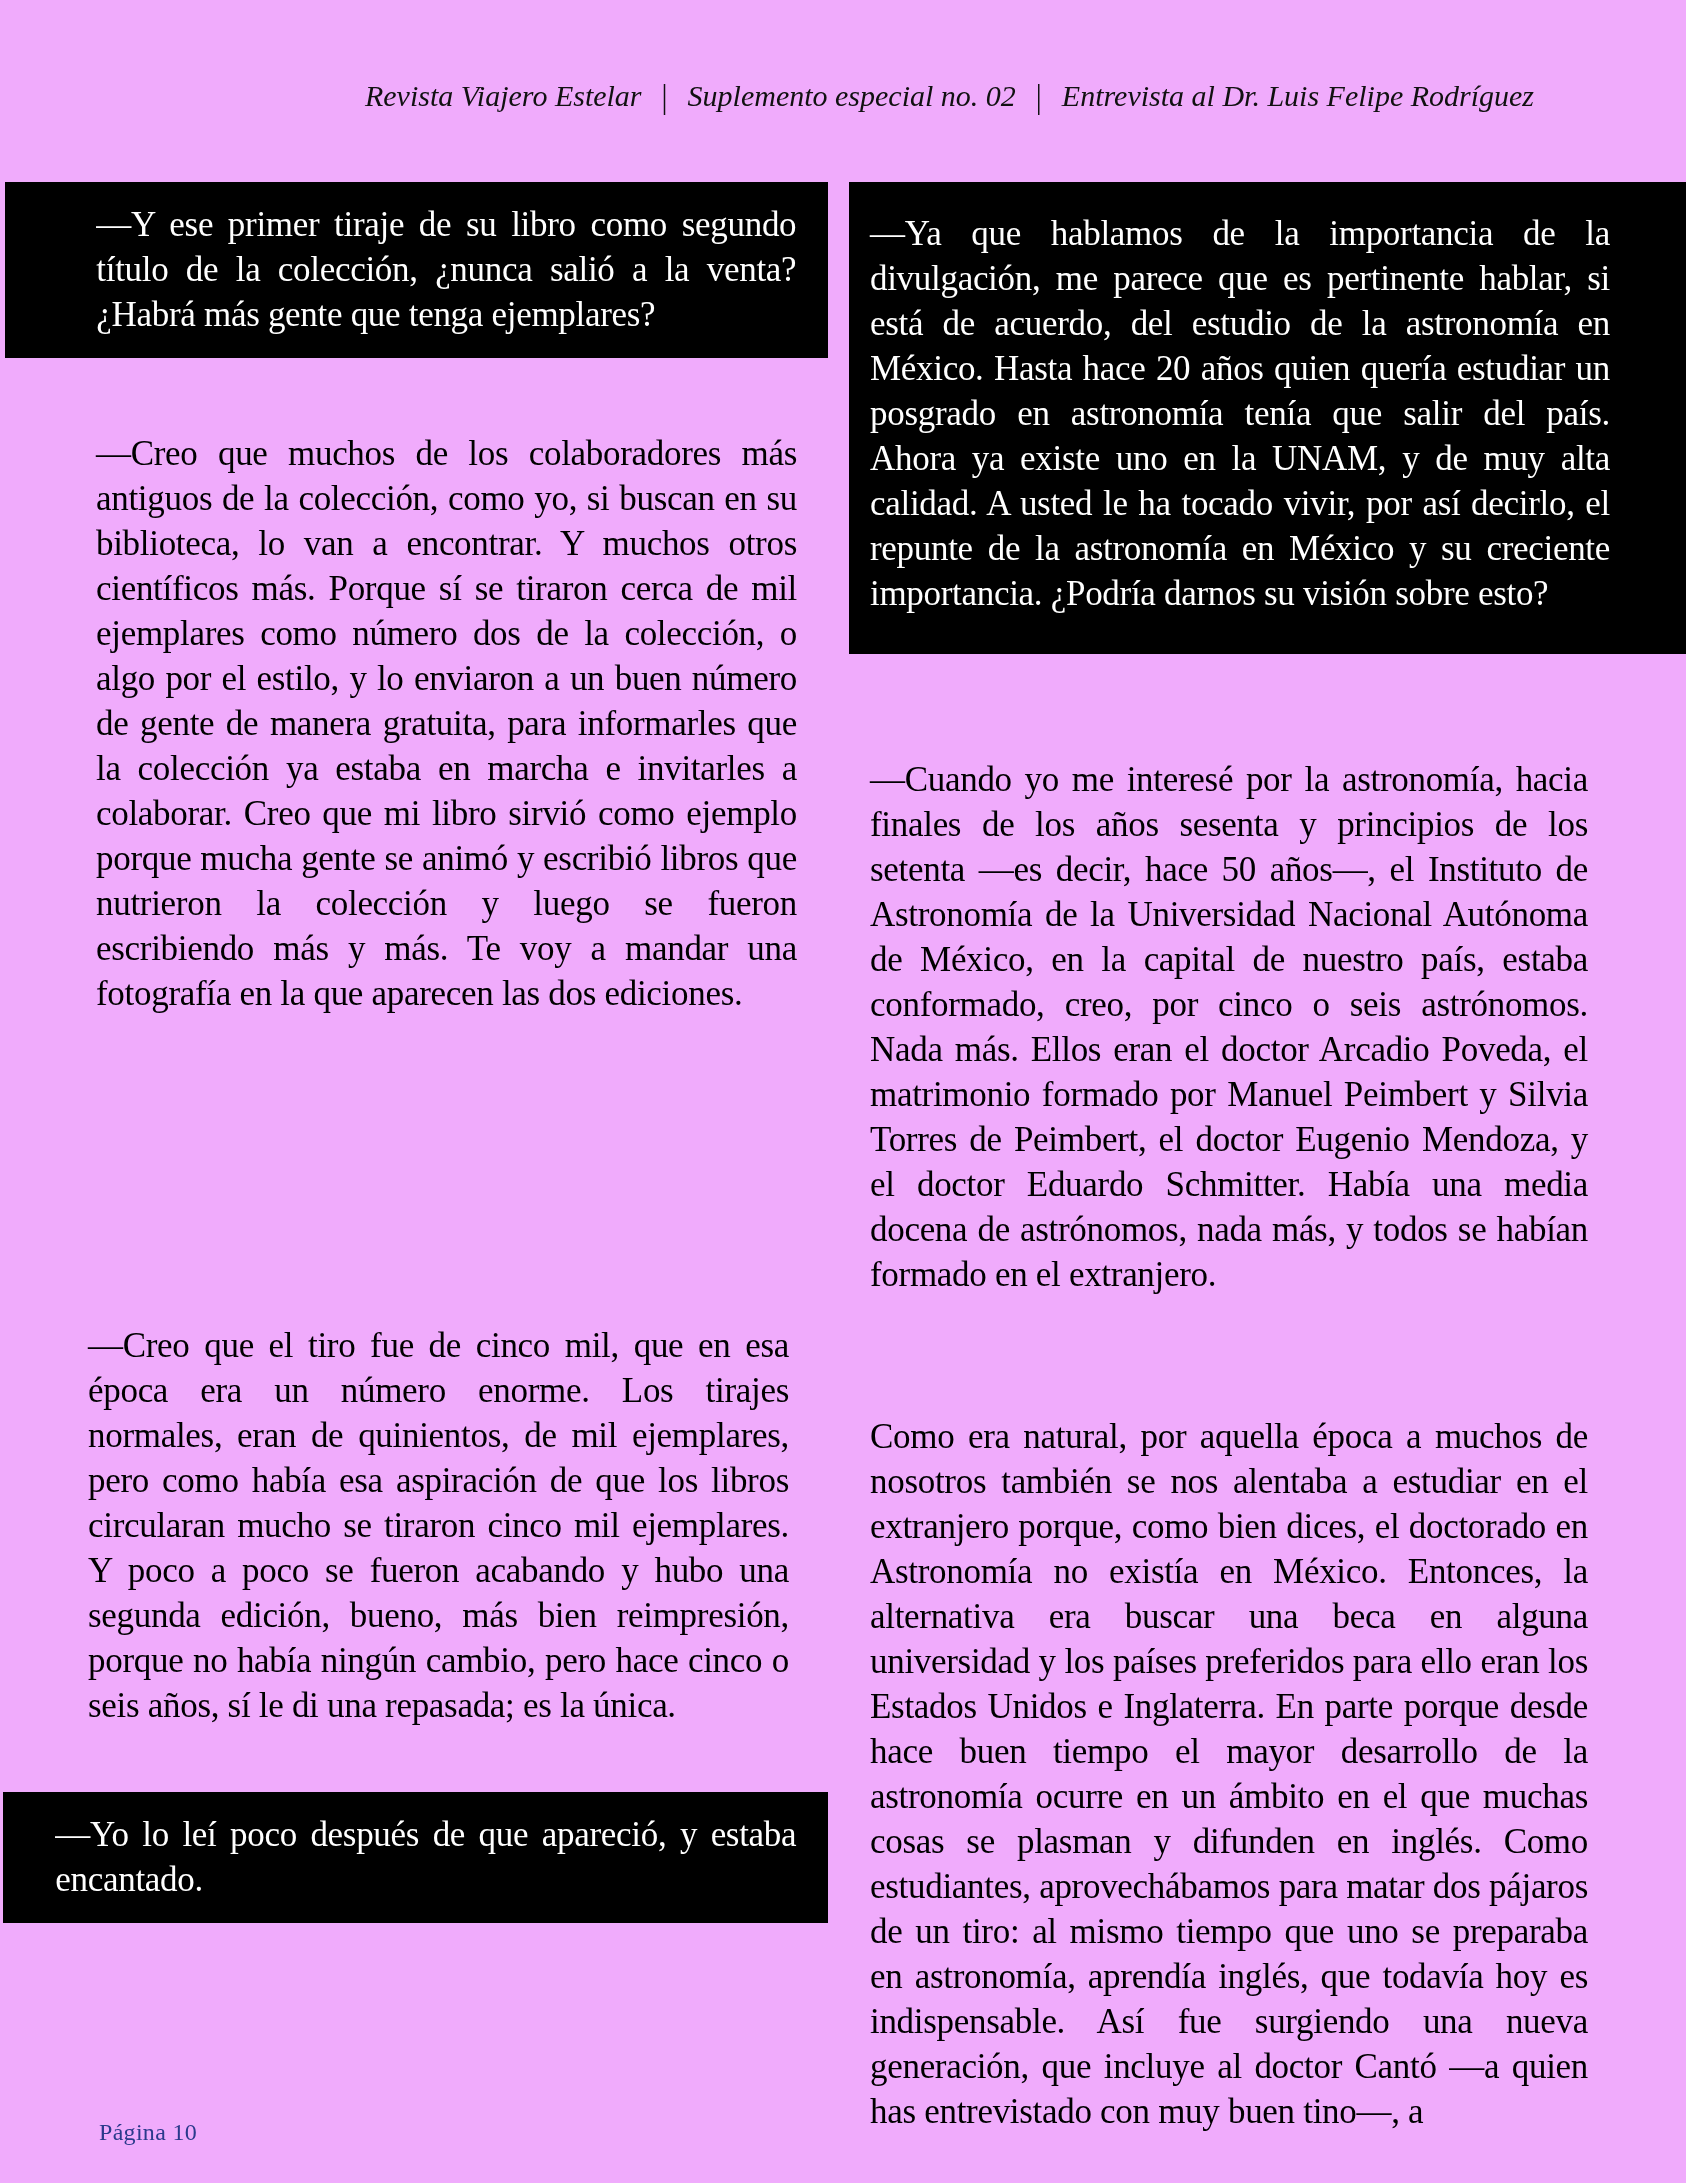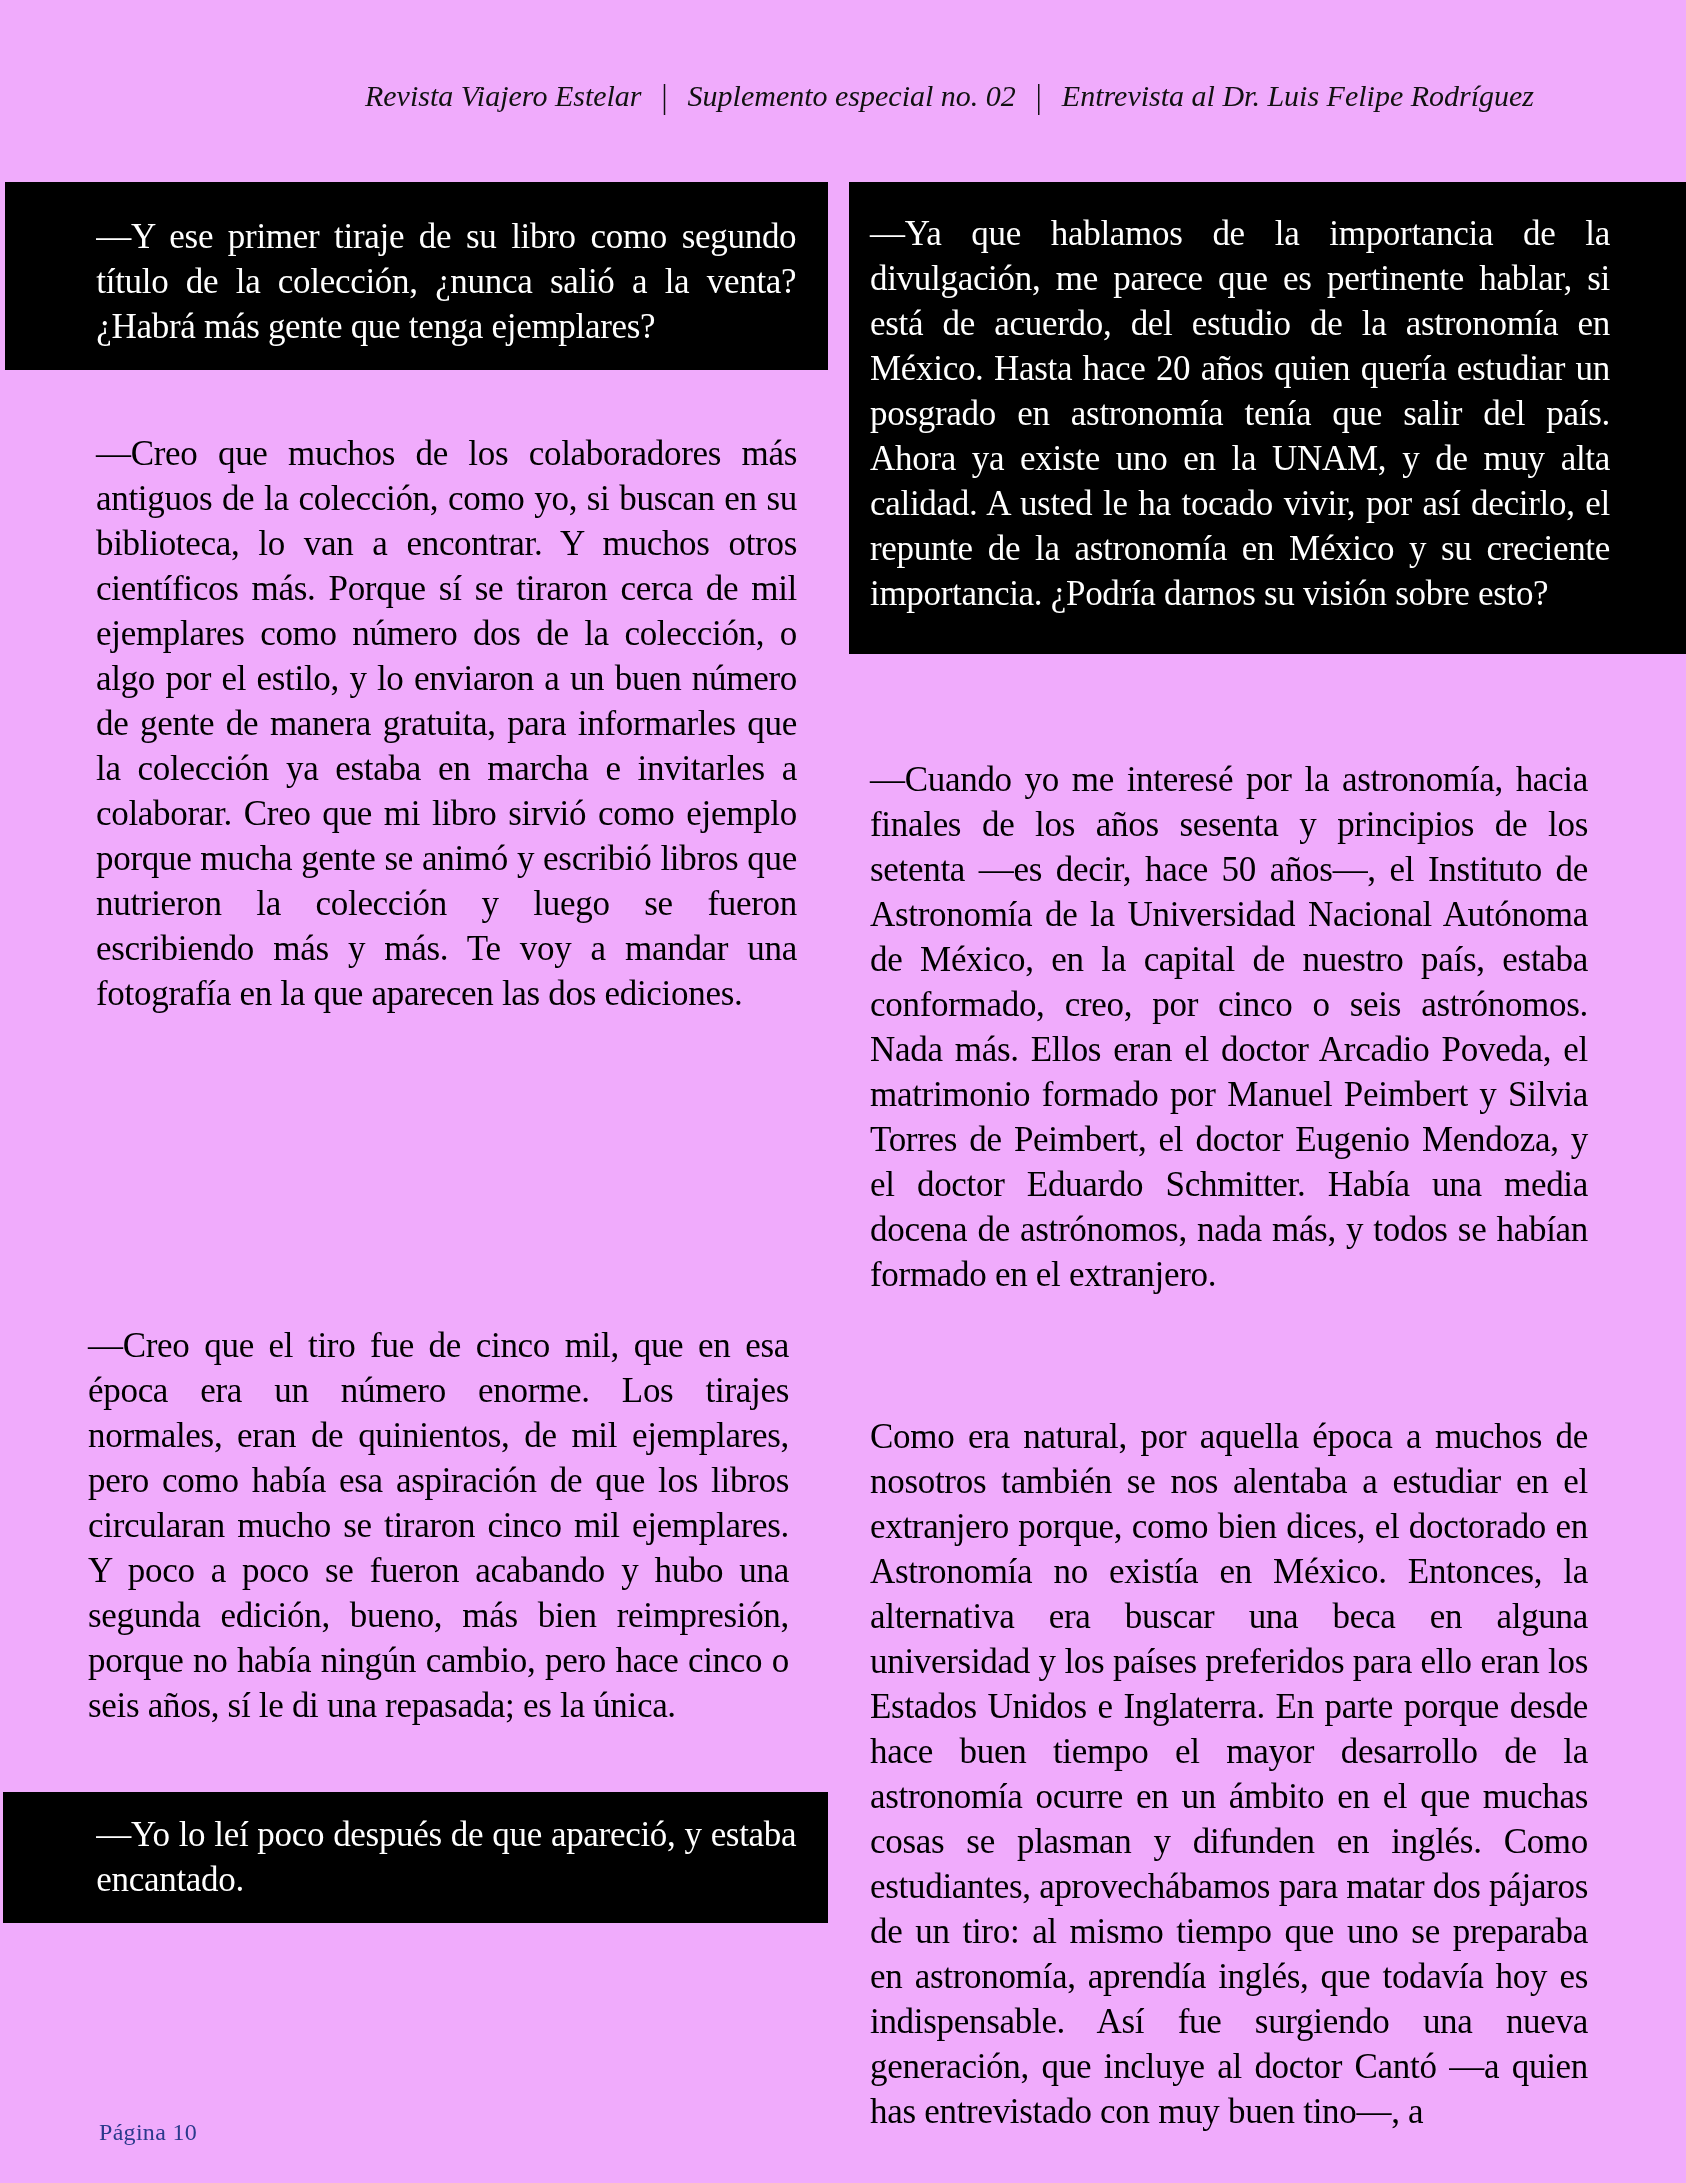--- a/index.html
+++ b/index.html
@@ -44,23 +44,23 @@
   .body-par {
     position: absolute;
     color: #000000;
   }
   .q-block {
     position: absolute;
     box-sizing: border-box;
     background: #000000;
     color: #ffffff;
   }
-  .q-block-left-1 { top: 182px; left: 5.3px;  width: 823px; padding: 32px 32px 21px 91px; }
+  .q-block-left-1 { top: 182px; left: 5.3px;  width: 823px; padding: 20px 32px 21px 91px; }
   .q-block-left-2 { top: 1075px; left: 5.3px; width: 823px; padding: 20px 32px 21px 91px; }
-  .q-block-left-3 { top: 1792px; left: 3.3px; width: 825px; padding: 20px 32px 21px 93px; }
+  .q-block-left-3 { top: 1792px; left: 3.3px; width: 825px; padding: 20px 32px 21px 52px; }
   .q-block-right-1 { top: 182px; left: 849px; width: 838px; padding: 29px 77px 38px 21px; }
 
   .answer-left-1 { top: 396px;  left: 96px; width: 701px; }
   .answer-left-2 { top: 1288px; left: 88px; width: 701px; }
   .answer-left-3 { top: 1952px; left: 96px; width: 701px; text-align: left; }
   .answer-right-1 { top: 722px; left: 870px; width: 718px; }
   .answer-right-2 { top: 1379px; left: 870px; width: 718px; }
 
   .page-number {
     position: absolute;

